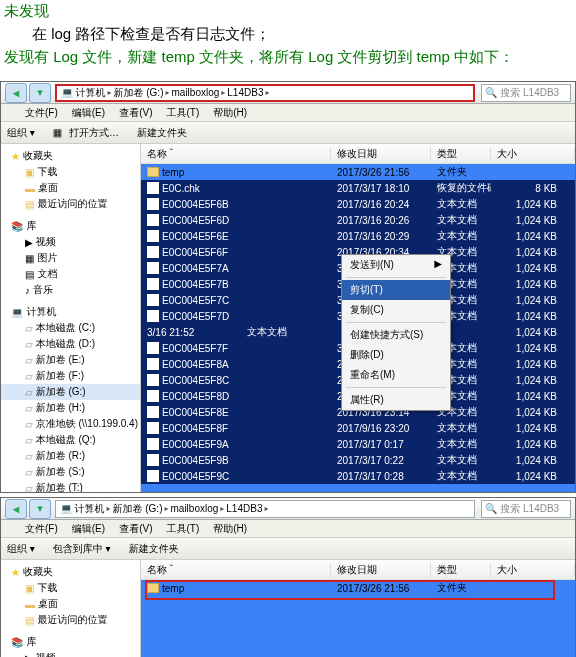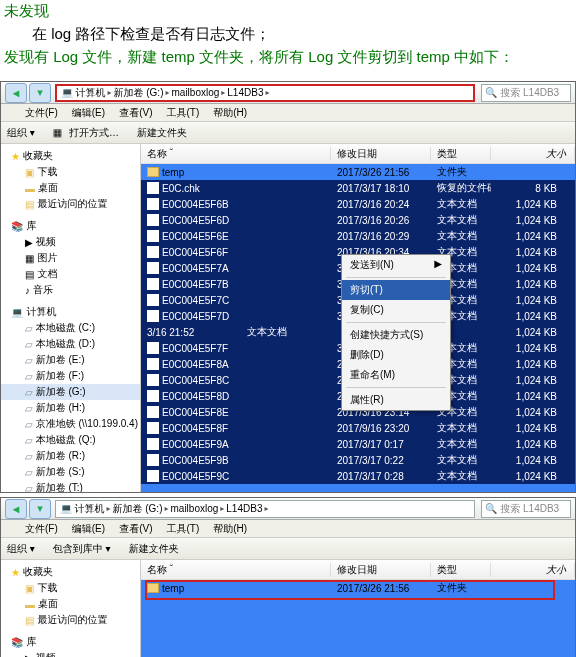--- a/index.html
+++ b/index.html
@@ -27,21 +27,21 @@
 .sb-item.sel { background:#d8e6f7; }
 .star { color:#f5c518; }
 .folder { color:#e8c060; }
 .drive { color:#7a8aa0; }
 .main { flex:1; display:flex; flex-direction:column; }
 .columns { height:20px; display:flex; align-items:center; border-bottom:1px solid #ddd; background:linear-gradient(#fdfdfd,#eee); font-size:10px; }
 .col { padding:0 6px; border-right:1px solid #ddd; overflow:hidden; white-space:nowrap; }
 .col.name { width:190px; }
 .col.date { width:100px; }
 .col.type { width:60px; }
-.col.size { flex:1; text-align:right; padding-right:8px;font-style:italic; }
+.col.size { flex:1; text-align:left; padding-right:30px; }
 .list { flex:1; overflow:hidden; position:relative; background:#3b82f6; }
 .row { height:16px; display:flex; align-items:center; font-size:10px; }
 .row.sel { background:#0a246a; color:#fff; }
 .cell { padding:0 6px; overflow:hidden; white-space:nowrap; }
 .cell.name { width:190px; display:flex; align-items:center; gap:3px; }
 .cell.date { width:100px; }
 .cell.type { width:60px; }
 .cell.size { flex:1; text-align:right; padding-right:18px; }
 .file-ic { width:12px; height:12px; background:#fff; border:1px solid #888; display:inline-block; }
 .row.sel .file-ic { border-color:#fff; }

